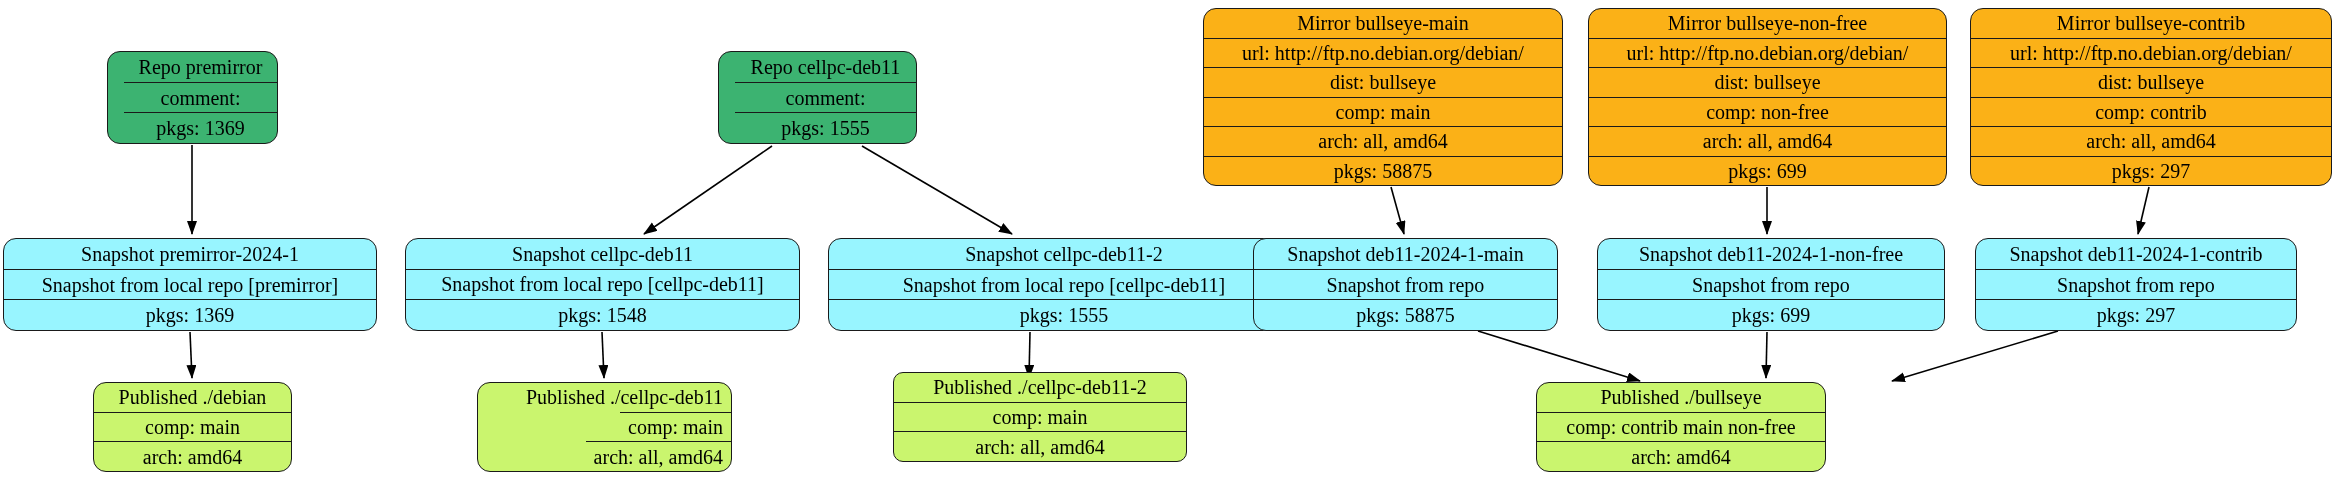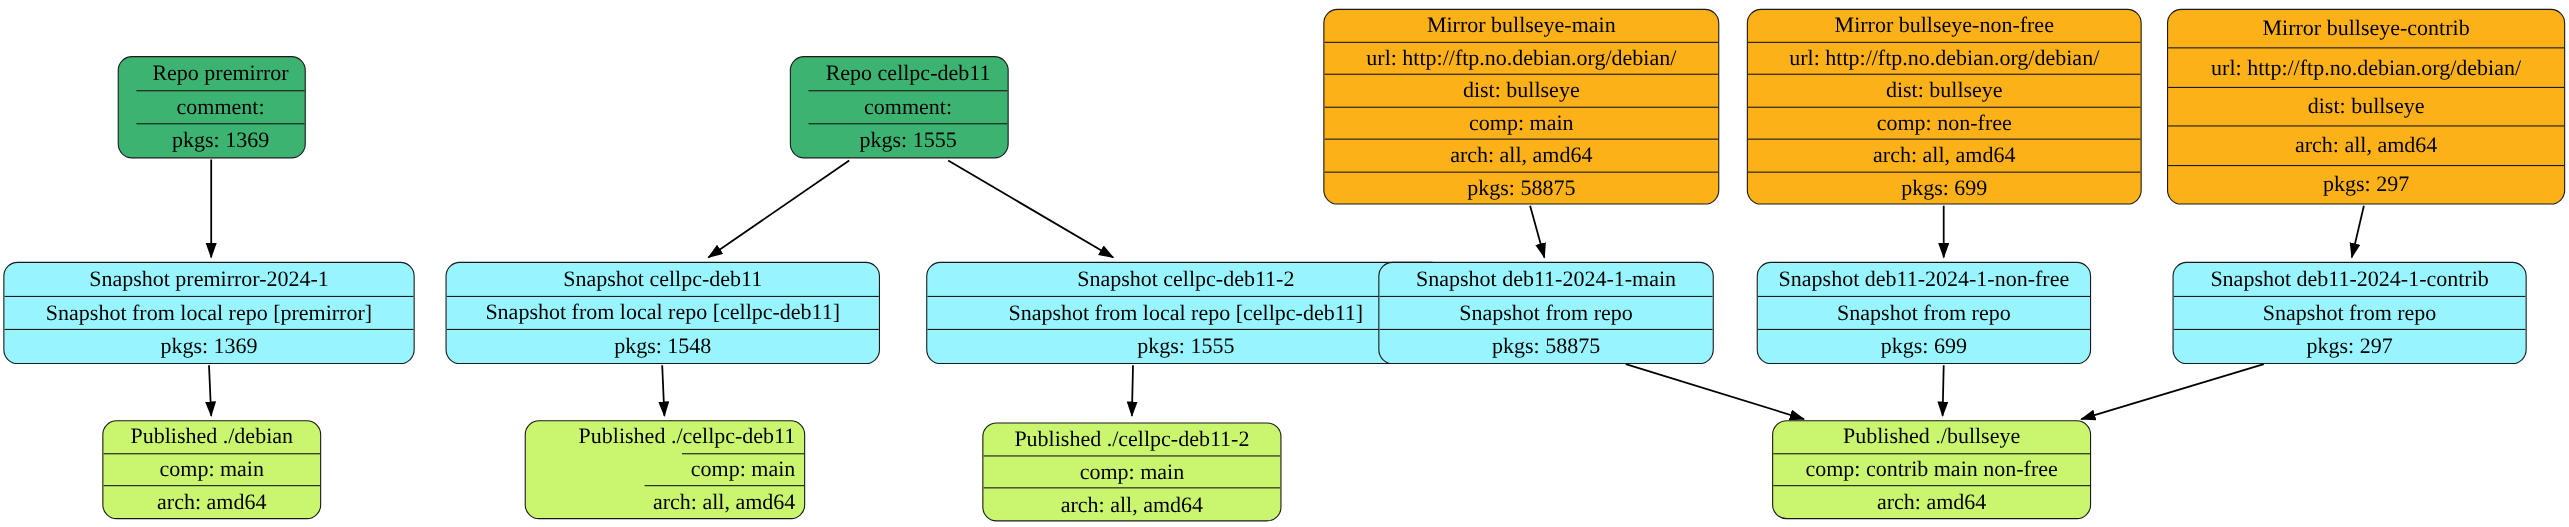--- a/index.html
+++ b/index.html
@@ -96,49 +96,50 @@
     <div class="row">dist: bullseye</div>
     <div class="row">comp: non-free</div>
     <div class="row">arch: all, amd64</div>
     <div class="row">pkgs: 699</div>
   </div>
 
   <div class="node mirror" style="left:1970px; top:8px; width:362px; height:178px;">
     <div class="row">Mirror bullseye-contrib</div>
     <div class="row">url: http://ftp.no.debian.org/debian/</div>
     <div class="row">dist: bullseye</div>
+    <div class="row">comp: contrib</div>
     <div class="row">arch: all, amd64</div>
     <div class="row">pkgs: 297</div>
   </div>
 
   <div class="node snapshot" style="left:3px; top:238px; width:374px; height:93px;">
     <div class="row">Snapshot premirror-2024-1</div>
     <div class="row">Snapshot from local repo [premirror]</div>
     <div class="row">pkgs: 1369</div>
   </div>
 
   <div class="node snapshot" style="left:405px; top:238px; width:395px; height:93px;justify-content:flex-end;">
     <div class="row">Snapshot cellpc-deb11</div>
     <div class="row">Snapshot from local repo [cellpc-deb11]</div>
     <div class="row">pkgs: 1548</div>
   </div>
 
-  <div class="node snapshot" style="left:828px; top:238px; width:472px; height:93px;margin-left:14px;">
+  <div class="node snapshot" style="left:828px; top:238px; width:472px; height:93px;">
     <div class="row">Snapshot cellpc-deb11-2</div>
     <div class="row">Snapshot from local repo [cellpc-deb11]</div>
     <div class="row">pkgs: 1555</div>
   </div>
 
   <div class="node snapshot" style="left:1253px; top:238px; width:305px; height:93px;">
     <div class="row">Snapshot deb11-2024-1-main</div>
     <div class="row">Snapshot from repo</div>
     <div class="row">pkgs: 58875</div>
   </div>
 
-  <div class="node snapshot" style="left:1597px; top:238px; width:304px; height:93px;">
+  <div class="node snapshot" style="left:1597px; top:238px; width:348px; height:93px;">
     <div class="row">Snapshot deb11-2024-1-non-free</div>
     <div class="row">Snapshot from repo</div>
     <div class="row">pkgs: 699</div>
   </div>
 
   <div class="node snapshot" style="left:1975px; top:238px; width:322px; height:93px;">
     <div class="row">Snapshot deb11-2024-1-contrib</div>
     <div class="row">Snapshot from repo</div>
     <div class="row">pkgs: 297</div>
   </div>
@@ -148,25 +149,25 @@
     <div class="row">comp: main</div>
     <div class="row">arch: amd64</div>
   </div>
 
   <div class="node published" style="left:477px; top:382px; width:255px; height:90px;align-items:flex-end;">
     <div class="row">Published ./cellpc-deb11</div>
     <div class="row">comp: main</div>
     <div class="row">arch: all, amd64</div>
   </div>
 
-  <div class="node published" style="left:893px; top:384px; width:272px; height:90px;">
+  <div class="node published" style="left:893px; top:372px; width:294px; height:90px;border-radius:10px;">
     <div class="row">Published ./cellpc-deb11-2</div>
     <div class="row">comp: main</div>
     <div class="row">arch: all, amd64</div>
   </div>
 
-  <div class="node published" style="left:1611px; top:382px; width:290px; height:90px;">
+  <div class="node published" style="left:1536px; top:382px; width:290px; height:90px;">
     <div class="row">Published ./bullseye</div>
     <div class="row">comp: contrib main non-free</div>
     <div class="row">arch: amd64</div>
   </div>
 
 </div>
 
 </body></html>

